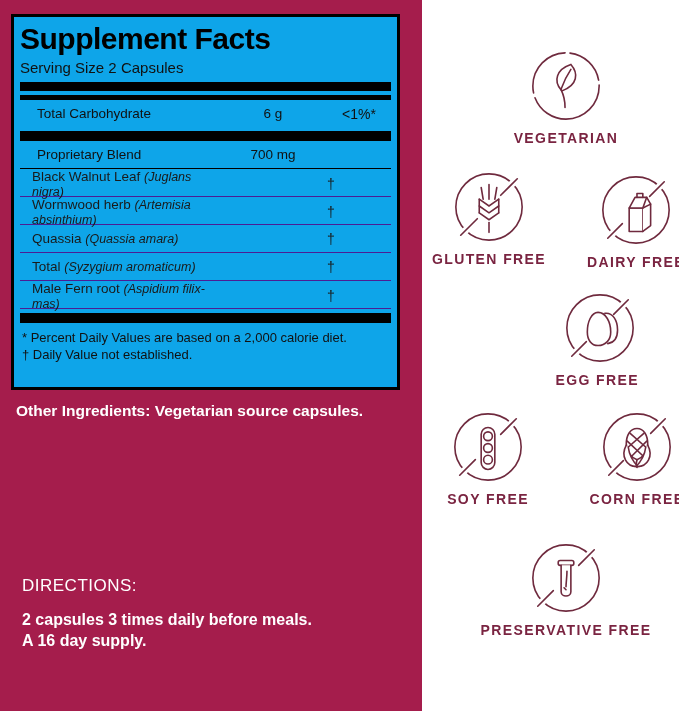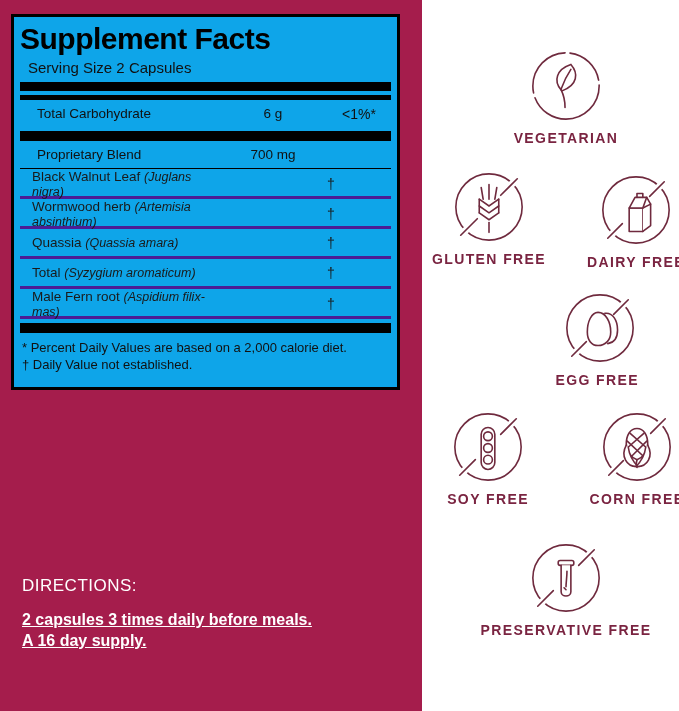--- a/index.html
+++ b/index.html
@@ -5,43 +5,43 @@
   html,body{margin:0;padding:0;}
   body{font-family:"Liberation Sans", sans-serif; width:679px; height:711px; overflow:hidden; background:#ffffff;}
   #app{position:relative; width:679px; height:711px; background:#ffffff;}
 
   .left-bg{position:absolute; left:0; top:0; width:422px; height:711px; background:#A51D4C;}
 
   
   .panel{position:absolute; left:11px; top:14px; width:389px; height:376px; box-sizing:border-box;
          background:#0ea5e9; border:3px solid #000; padding:5px 6px 0 6px; color:#1a1a1a;}
   .sf-title{font-size:30px; font-weight:800; letter-spacing:-0.5px; color:#000; line-height:33px; margin:0;}
-  .sf-serving{font-size:15px; color:#111; line-height:20px; margin-top:3px;margin-left:8px;}
+  .sf-serving{font-size:15px; color:#111; line-height:20px; margin-top:3px;}
   .bar{background:#000; margin-top:4px;}
   .bar.h9{height:9px;} .bar.h5{height:5px;} .bar.h10{height:10px;}
   .grid{display:grid; grid-template-columns:1fr 108px 64px; align-items:center;}
   .hdr{padding:4px 0 3px 0;}
   .hdr .col{font-size:12.5px; font-weight:bold; text-align:center; line-height:14px; white-space:pre-line; color:#000;}
   .row{height:27px; font-size:13.5px; color:#111;}
   .row .name{padding-left:1px;margin-left:16px;}
   .row .amt,.row .dv{text-align:center;}
   .row.blend{border-bottom:1px solid #000;}
-  .ing{height:27px; border-bottom:3px solid #4c1d95; font-size:13.5px;}
+  .ing{height:27px; border-bottom:1px solid #4c1d95; font-size:13.5px;}
   .ing .name{padding-left:12px;}
   .ing:last-of-type{border-bottom:none;}
   .latin{font-style:italic; font-size:12.5px;}
   .dv{font-size:14px;}
   .foot{padding:6px 2px 0 2px; font-size:13px; line-height:17px; color:#111;}
   .foot div{padding-left:11px; text-indent:-11px;}
 
   
   .other-ing{position:absolute; left:16px; top:401px; width:392px; color:#fff; font-weight:bold; font-size:15.5px; line-height:20px;}
   .directions{position:absolute; left:22px; top:576px; color:#fff;}
   .dir-head{font-size:17px; letter-spacing:0.5px; font-weight:normal;}
-  .dir-body{margin-top:13px; font-weight:bold; font-size:16px; line-height:21px;text-decoration:underline;}
+  .dir-body{margin-top:13px; font-weight:bold; font-size:16px; line-height:21px;}
 
   
   .badge{position:absolute; width:150px; display:flex; flex-direction:column; align-items:center;}
   .blabel{margin-top:5px; font-size:14px; font-weight:bold; letter-spacing:1.4px; color:#7A2441; white-space:nowrap;}
   .bicon{display:block;}
   .bicon *{vector-effect:non-scaling-stroke;}
 </style>
 </head>
 <body>
 
@@ -94,20 +94,21 @@
       <div class="dv">†</div>
     </div>
 
     <div class="bar h10"></div>
     <div class="foot">
       <div>* Percent Daily Values are based on a 2,000 calorie diet.</div>
       <div>† Daily Value not established.</div>
     </div>
   </div>
 
+  <div class="other-ing">Other Ingredients: Vegetarian source capsules.</div>
 
   <div class="directions">
     <div class="dir-head">DIRECTIONS:</div>
     <div class="dir-body">
       <div>2 capsules 3 times daily before meals.</div>
       <div>A 16 day supply.</div>
     </div>
   </div>
 
   <div class="badge" style="left:491px; top:47px;">

